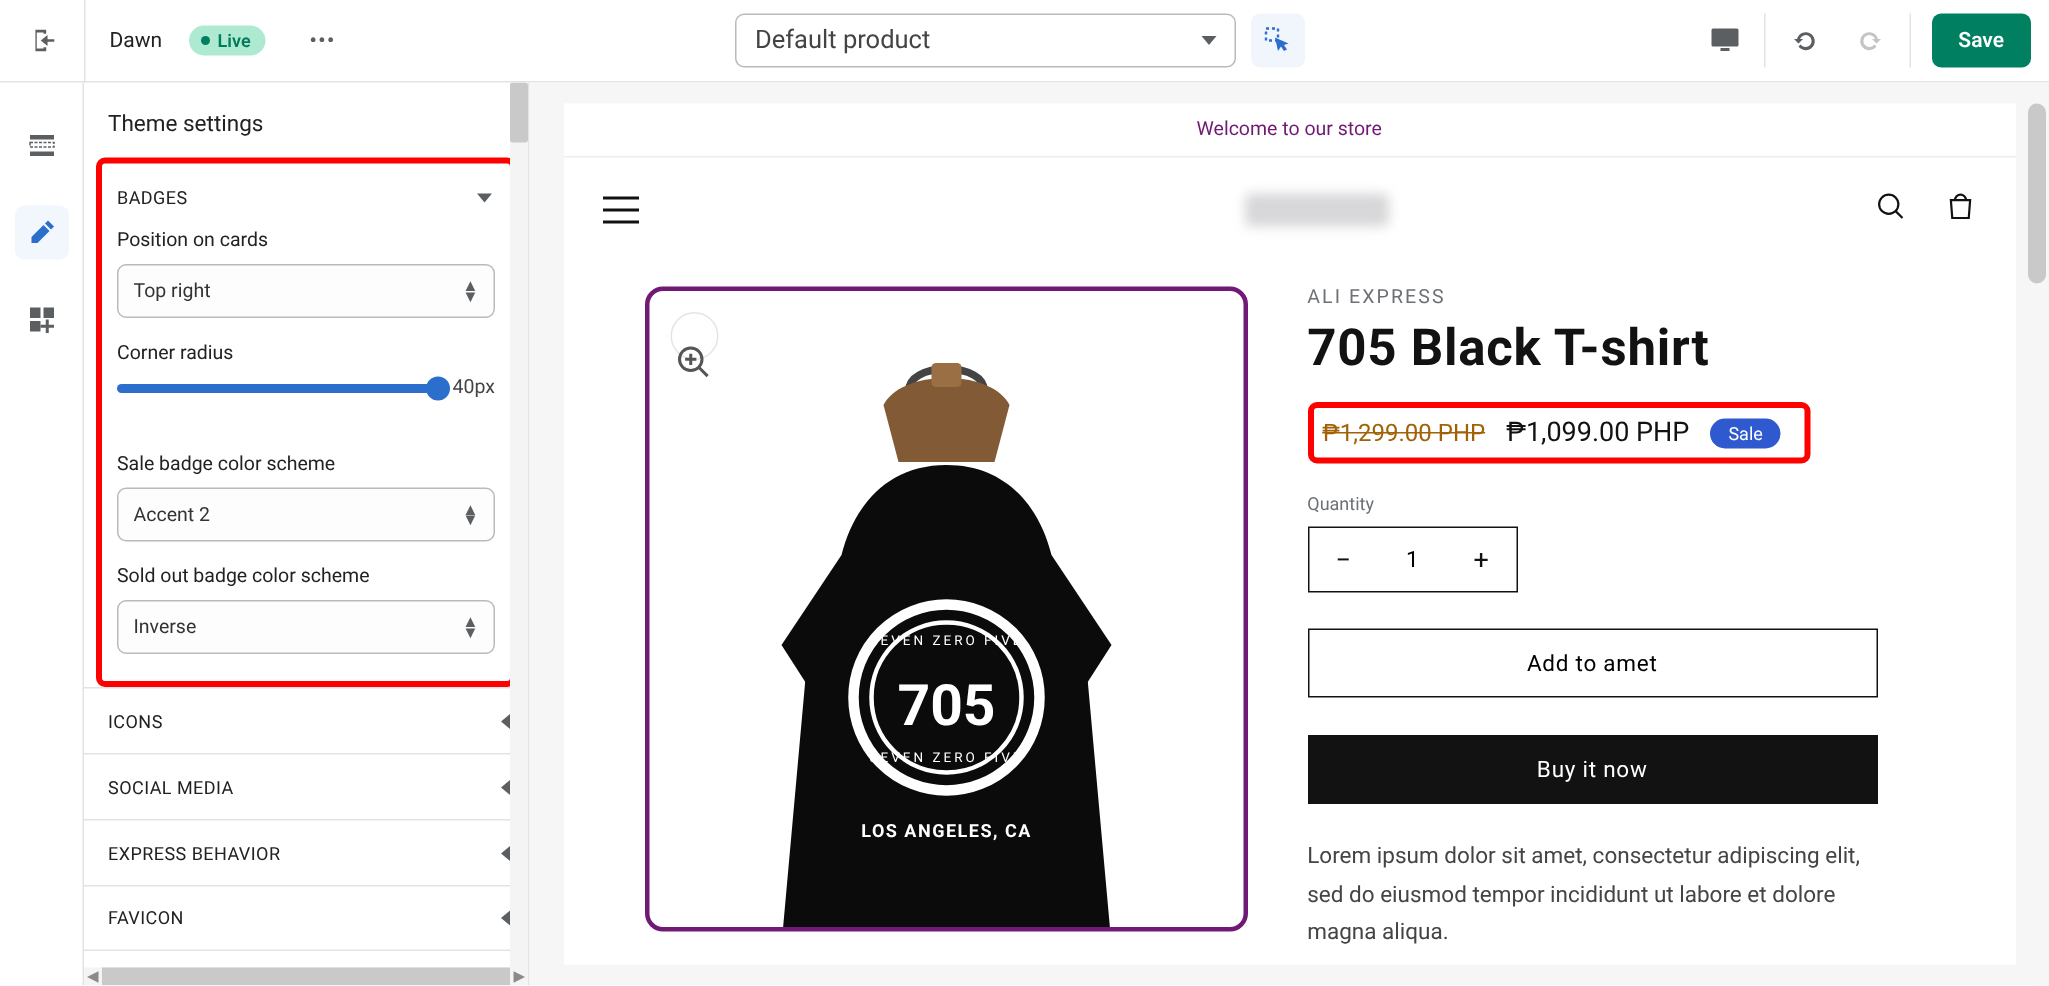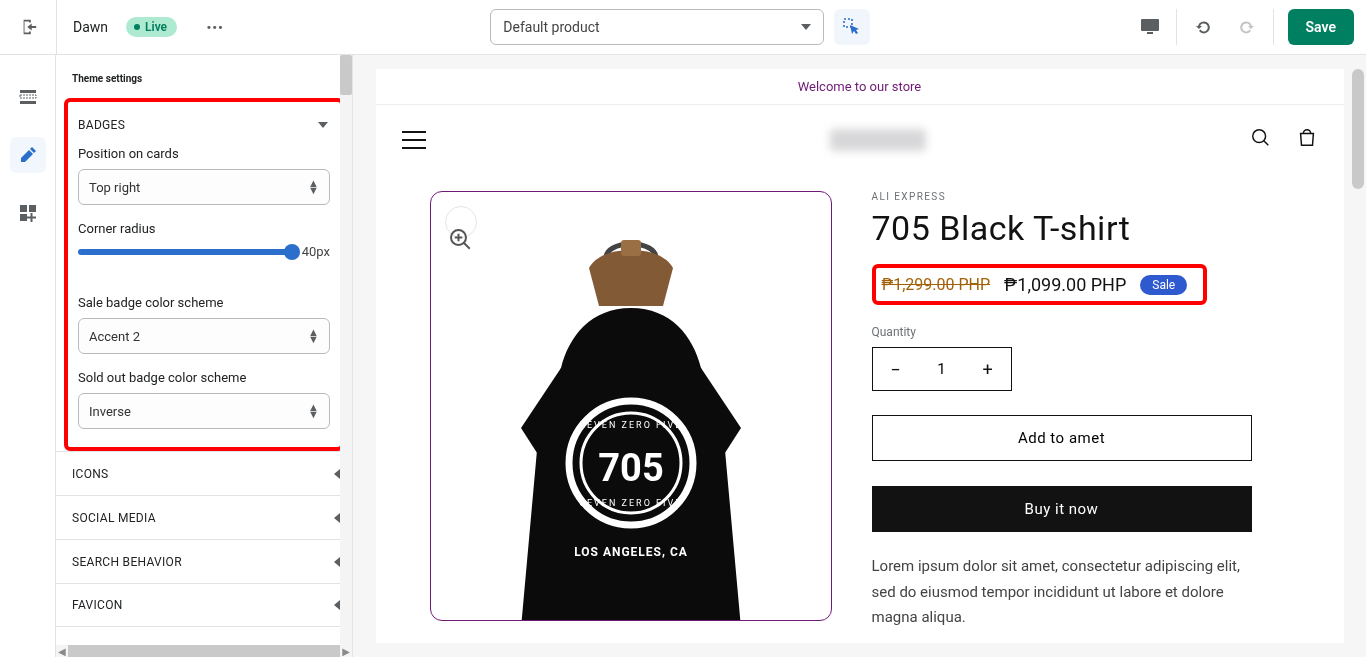--- a/index.html
+++ b/index.html
@@ -5,35 +5,35 @@
   *{box-sizing:border-box;margin:0;padding:0;font-family:-apple-system,BlinkMacSystemFont,"Segoe UI",Roboto,Helvetica,Arial,sans-serif}
   body{width:1366px;height:657px;overflow:hidden;background:#fff;color:#202223}
   .topbar{height:55px;border-bottom:1px solid #e1e3e5;display:flex;align-items:center;padding:0 12px;gap:10px}
   .exit-btn{width:34px;height:34px;display:flex;align-items:center;justify-content:center;cursor:pointer;background:none;border:none}
   .tb-sep{width:1px;height:55px;background:#e1e3e5}
   .theme-name{font-size:14px;color:#202223;margin-left:6px}
   .badge-live{background:#aee9d1;color:#007b5c;font-size:12px;font-weight:600;padding:3px 10px 3px 8px;border-radius:10px;display:inline-flex;align-items:center;gap:5px;margin-left:8px}
   .badge-live::before{content:"";width:6px;height:6px;border-radius:50%;background:#008060}
   .more-btn{margin-left:14px;width:28px;height:28px;border-radius:6px;display:flex;align-items:center;justify-content:center;cursor:pointer;background:none;border:none;color:#5c5f62;font-weight:bold;letter-spacing:1px}
   .tb-center{flex:1;display:flex;justify-content:center}
-  .tpl-select{width:334px;height:36px;border:1px solid #bababc;border-radius:6px;display:flex;align-items:center;padding:0 12px;justify-content:space-between;font-size:14px;color:#444;cursor:pointer;background:#fff}
+  .tpl-select{width:334px;height:36px;border:1px solid #bababc;border-radius:6px;display:flex;align-items:center;padding:0 12px;justify-content:space-between;font-size:17px;color:#444;cursor:pointer;background:#fff}
   .inspector-btn{width:36px;height:36px;border:none;border-radius:6px;background:#f1f6fd;display:flex;align-items:center;justify-content:center;cursor:pointer;margin-left:10px}
   .tb-right{display:flex;align-items:center;gap:8px}
   .icon-btn{width:36px;height:36px;border:none;background:none;display:flex;align-items:center;justify-content:center;cursor:pointer;color:#5c5f62}
   .icon-btn.disabled{color:#bfbfbf;cursor:default}
   .save-btn{background:#008060;color:#fff;border:none;border-radius:6px;height:36px;padding:0 18px;font-weight:600;font-size:14px;cursor:pointer;margin-left:6px}
   .main{display:flex;height:602px}
   .rail{width:56px;border-right:1px solid #e1e3e5;display:flex;flex-direction:column;align-items:center;padding-top:24px;gap:22px}
   .rail-btn{width:36px;height:36px;border:none;background:none;display:flex;align-items:center;justify-content:center;border-radius:6px;cursor:pointer}
   .rail-btn.active{background:#f2f7fe}
   .sidebar{width:297px;border-right:1px solid #e1e3e5;position:relative;overflow-y:auto}
   .sidebar-scroll-track{position:absolute;top:0;right:0;width:12px;height:590px;background:#f4f4f4}
   .sidebar-scroll-thumb{position:absolute;right:0;width:12px;background:#c9c9c9;border-radius:2px}
   .sidebar-bottom-scroll{position:absolute;bottom:0;left:0;right:0;height:12px;background:#f4f4f4;display:flex;align-items:center}
-  .sidebar-h{font-size:10px;font-weight:700;padding:18px 16px 14px}
+  .sidebar-h{font-size:15px;font-weight:400;padding:18px 16px 14px}
   .panel{margin:0 8px 0 8px;border:4px solid #f00;border-radius:6px;padding:6px 10px 14px}
   .acc-header{display:flex;justify-content:space-between;align-items:center;padding:10px 2px 10px 0;font-size:12px;letter-spacing:.3px;color:#202223}
   .field-label{font-size:13px;color:#202223;margin:4px 0 8px}
   .select{width:100%;height:36px;border:1px solid #bababc;border-radius:6px;display:flex;align-items:center;justify-content:space-between;padding:0 10px;font-size:13px;color:#333;cursor:pointer;background:#fdfdfd;margin-bottom:16px}
   .updown{font-size:11px;line-height:7px;color:#5c5f62;display:flex;flex-direction:column;align-items:center}
   .slider-wrap{display:flex;align-items:center;gap:10px;margin-bottom:36px}
   .slider{flex:1;height:6px;background:#2c6ecb;border-radius:3px;position:relative}
   .slider-thumb{position:absolute;right:-8px;top:-5px;width:16px;height:16px;border-radius:50%;background:#2c6ecb;cursor:pointer}
   .slider-val{font-size:13px;color:#444}
   .acc-row{height:44px;border-top:1px solid #e1e3e5;display:flex;align-items:center;justify-content:space-between;padding:0 12px 0 16px;font-size:12px;letter-spacing:.3px;color:#202223;cursor:pointer}
@@ -41,25 +41,25 @@
   .preview-wrap{flex:1;position:relative;background:#f6f6f7;display:flex;justify-content:center;padding:14px}
   .preview-scroll-thumb{position:absolute;right:2px;width:12px;background:#c9c9c9;border-radius:6px}
   .canvas{width:100%;max-width:968px;background:#fff;position:relative;height:100%;overflow:hidden}
   .ann{height:36px;display:flex;align-items:center;justify-content:center;font-size:13px;color:#701a75;border-bottom:1px solid #eee}
   .store-hdr{height:70px;display:flex;align-items:center;justify-content:space-between;padding:0 26px}
   .ham{width:24px;height:18px;display:flex;flex-direction:column;justify-content:space-between;cursor:pointer}
   .ham span{height:2px;background:#121212}
   .logo-blur{width:96px;height:22px;background:#d7d7d9;border-radius:4px;filter:blur(4px);margin-left:80px}
   .hdr-icons{display:flex;gap:24px}
   .prod{display:flex;gap:40px;padding:16px 54px}
-  .gallery{width:402px;height:430px;border:1px solid #701a75;border-radius:12px;position:relative;display:flex;align-items:flex-start;justify-content:center;overflow:hidden}
+  .gallery{width:402px;height:430px;border:3px solid #701a75;border-radius:12px;position:relative;display:flex;align-items:flex-start;justify-content:center;overflow:hidden}
   .zoom-lens{position:absolute;top:14px;left:14px;width:32px;height:32px;border-radius:50%;background:rgba(255,255,255,.85);border:1px solid #e5e5e5;display:flex;align-items:center;justify-content:center;cursor:pointer}
   .info{flex:1;min-width:0}
-  .vendor{font-size:10px;letter-spacing:1.4px;color:#6d7175}
-  .ptitle{font-size:34px;font-weight:400;color:#121212;margin-top:6px;letter-spacing:.5px}
+  .vendor{font-size:13px;letter-spacing:1.4px;color:#6d7175}
+  .ptitle{font-size:34px;font-weight:700;color:#121212;margin-top:6px;letter-spacing:.5px}
   .price-box{border:4px solid #f00;border-radius:6px;display:inline-flex;align-items:center;padding:6px 16px 6px 6px;margin-top:16px;gap:14px}
   .price-old{color:#a16207;text-decoration:line-through;font-size:16px}
   .price-new{color:#121212;font-size:18px}
   .sale-pill{background:#2f5acf;color:#fff;font-size:12px;padding:3px 12px;border-radius:12px}
   .qlabel{font-size:12px;color:#6d7175;margin-top:20px}
   .qty{margin-top:8px;border:1px solid #121212;width:140px;height:44px;display:flex;align-items:center}
   .qty button{flex:1;height:100%;border:none;background:none;font-size:18px;cursor:pointer;color:#121212}
   .qty input{width:46px;border:none;text-align:center;font-size:15px;background:none}
   .cart-btn{margin-top:24px;width:380px;max-width:100%;height:46px;border:1px solid #121212;background:#fff;font-size:15px;letter-spacing:.5px;cursor:pointer}
   .buy-btn{margin-top:25px;width:380px;max-width:100%;height:46px;border:none;background:#121212;color:#fff;font-size:15px;letter-spacing:.5px;cursor:pointer}
@@ -194,21 +194,21 @@
 
     <div class="acc-row">
         <span>ICONS</span>
         <span class="caret-left"></span>
       </div>
     <div class="acc-row">
         <span>SOCIAL MEDIA</span>
         <span class="caret-left"></span>
       </div>
     <div class="acc-row">
-        <span>SEARCH BEHAVIOR</span>
+        <span>EXPRESS BEHAVIOR</span>
         <span class="caret-left"></span>
       </div>
     <div class="acc-row" style="border-bottom:1px solid #e1e3e5">
         <span>FAVICON</span>
         <span class="caret-left"></span>
       </div>
 
     <div class="sidebar-bottom-scroll">
       <span style="margin:0 2px;color:#8a8a8a;font-size:10px">◀</span>
       <div style="flex:1;height:12px;background:#c9c9c9"></div>

